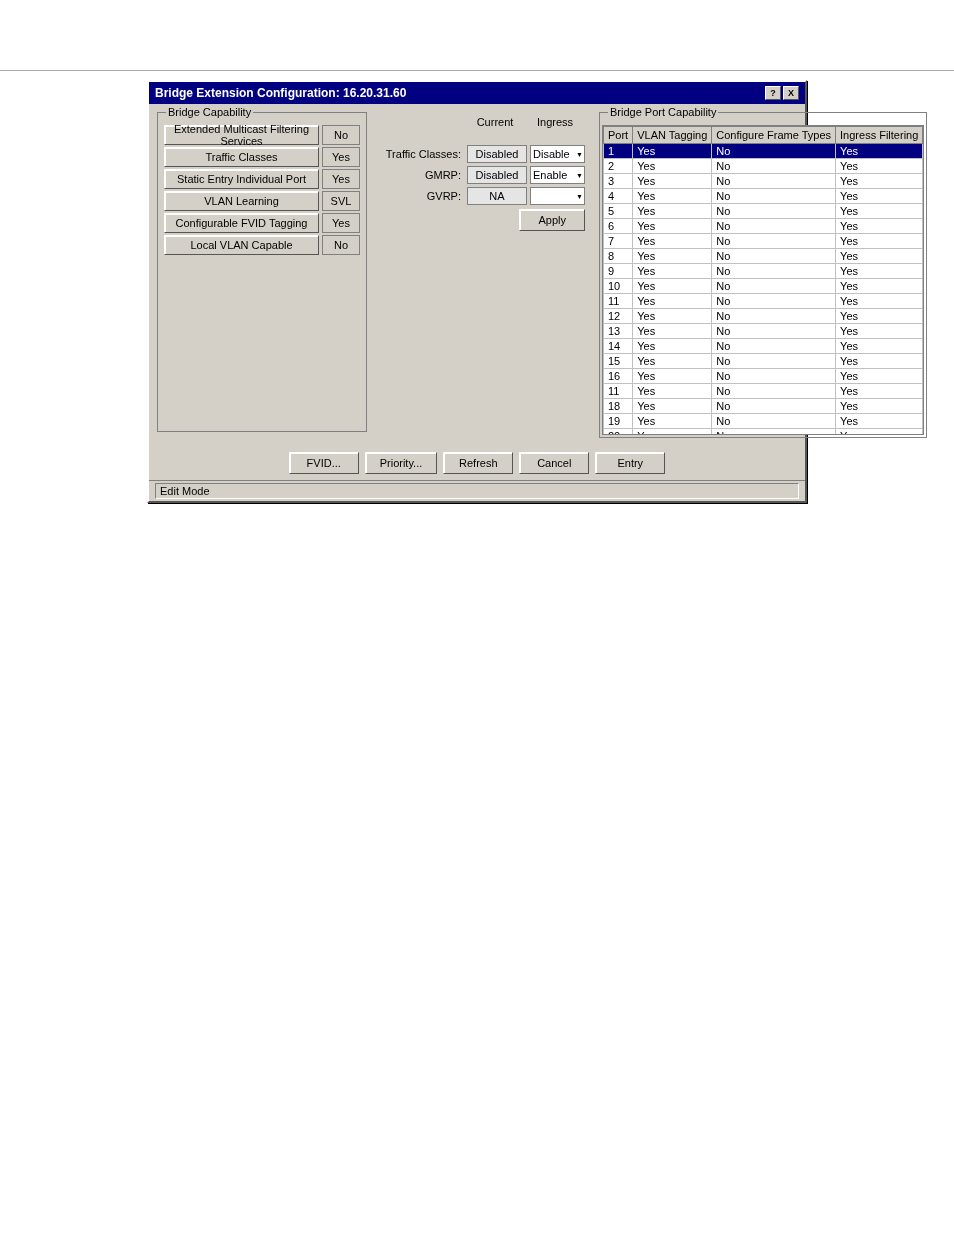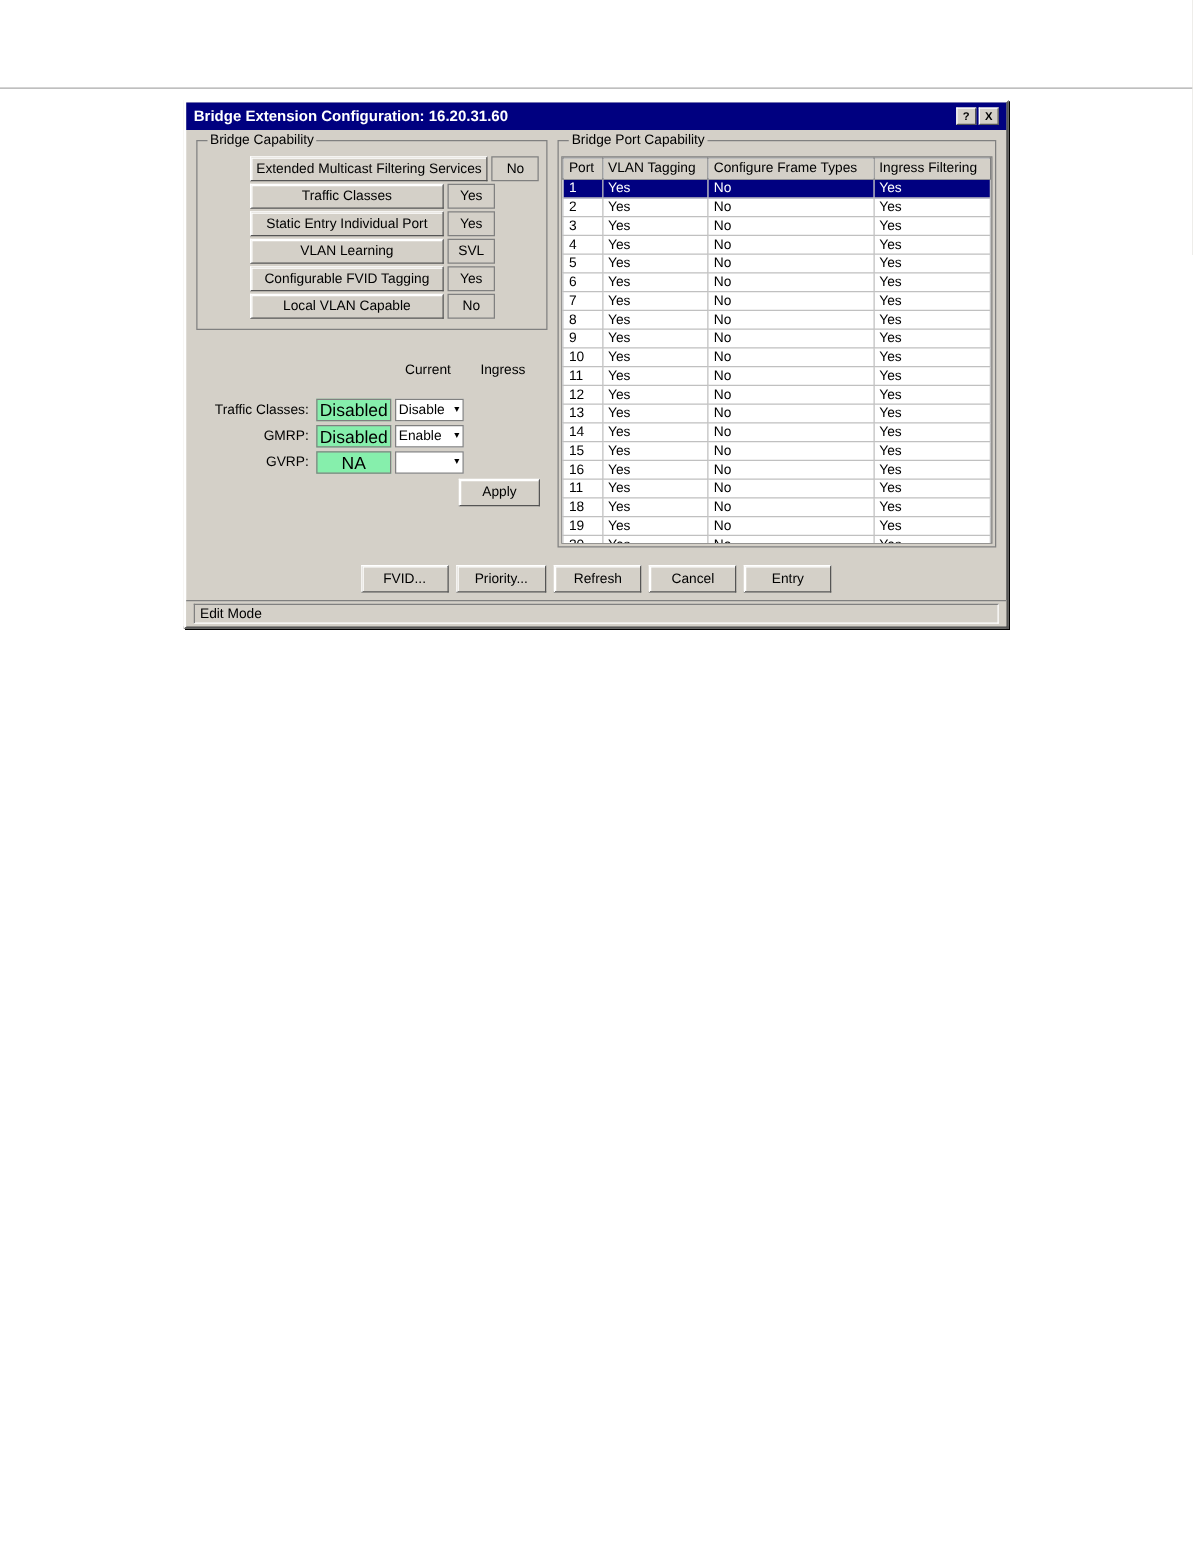--- a/index.html
+++ b/index.html
@@ -66,43 +66,42 @@
       color: #000;
     }
     .dialog-body {
       padding: 8px;
       display: flex;
       gap: 8px;
     }
     
     .left-panel {
       display: flex;
-      flex-direction: column;
-      gap: 16px;
+      flex-direction: row;
+      gap: 4px;
     }
     .group-box-wrapper {
       border: 1px solid #808080;
       margin-bottom: 6px;
       position: relative;
       padding-top: 8px;
     }
     .group-box-label {
       position: absolute;
       top: -7px;
       left: 8px;
       background: #d4d0c8;
       padding: 0 2px;
       font-size: 11px;
     }
     
     .cap-row {
       display: flex;
       align-items: center;
       margin-bottom: 2px;
-      margin-left: 36px;
     }
     .cap-label-btn {
       background: #d4d0c8;
       border: 1px solid #fff;
       border-right-color: #555;
       border-bottom-color: #555;
       box-shadow: inset 1px 1px 0 #fff;
       padding: 1px 4px;
       font-size: 11px;
       text-align: center;
@@ -143,23 +142,23 @@
     }
     .cd-field-label {
       min-width: 90px;
       text-align: right;
       padding-right: 6px;
       font-size: 11px;
     }
     .cd-current {
       min-width: 60px;
       text-align: center;
-      font-size: 14px;
-      border: 1px solid #808080;
-      background: #86efac;
+      font-size: 11px;
+      border: 1px solid #808080;
+      background: #e5e5e5;
       height: 18px;
       display: flex;
       align-items: center;
       justify-content: center;
     }
     .cd-desired-select {
       margin-left: 3px;
       display: flex;
       align-items: center;
     }

